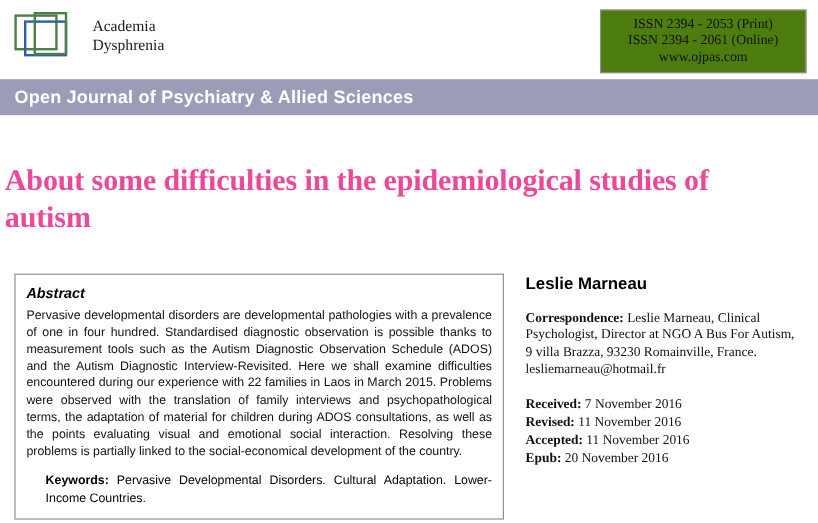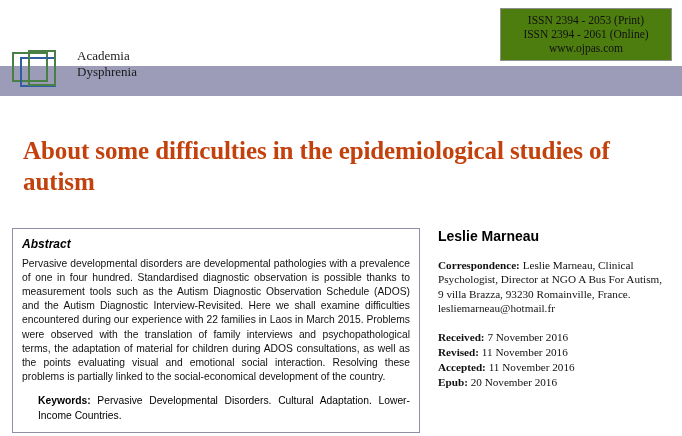--- a/index.html
+++ b/index.html
@@ -22,23 +22,22 @@
   
   .masthead {
     display: flex;
     align-items: flex-start;
     justify-content: space-between;
     padding: 8px 10px 0 12px;
     height: 62px;
   }
   .brand {
     display: flex;
-    align-items: flex-start;
+    align-items: center;
     gap: 9px;
-    margin-top: 40px;
   }
   .logo {
     width: 56px;
     height: 44px;
     position: relative;
     flex: none;
   }
   .logo .sq {
     position: absolute;
     border: 2px solid #3f6f3a;
@@ -89,22 +88,22 @@
     font-size: 15px;
     letter-spacing: 0.2px;
   }
 
   
   .article-title {
     font-family: "Liberation Serif", serif;
     font-weight: bold;
     font-size: 25px;
     line-height: 31px;
-    color: #c2410c;
-    padding: 22px 14px 0 23px;
+    color: #ec4899;
+    padding: 22px 14px 0 4px;
     letter-spacing: -0.1px;
   }
 
   
   .columns {
     display: flex;
     gap: 18px;
     padding: 14px 12px 0 12px;
   }
   .col-left { width: 408px; flex: none; }
@@ -187,20 +186,21 @@
       </div>
     </div>
     <div class="issn-box">
       <div>ISSN 2394 - 2053 (Print)</div>
       <div>ISSN 2394 - 2061 (Online)</div>
       <div>www.ojpas.com</div>
     </div>
   </div>
 
   <div class="bar">
+    <div class="bar-right">Open Journal of Psychiatry &amp; Allied Sciences</div>
   </div>
 
   <h1 class="article-title">About some difficulties in the epidemiological studies of autism</h1>
 
   <div class="columns">
 
     <div class="col-left">
       <div class="abstract-box">
         <div class="abstract-heading">Abstract</div>
         <div class="abstract-text">Pervasive developmental disorders are developmental pathologies with a prevalence of one in four hundred. Standardised diagnostic observation is possible thanks to measurement tools such as the Autism Diagnostic Observation Schedule (ADOS) and the Autism Diagnostic Interview-Revisited. Here we shall examine difficulties encountered during our experience with 22 families in Laos in March 2015. Problems were observed with the translation of family interviews and psychopathological terms, the adaptation of material for children during ADOS consultations, as well as the points evaluating visual and emotional social interaction. Resolving these problems is partially linked to the social-economical development of the country.</div>

